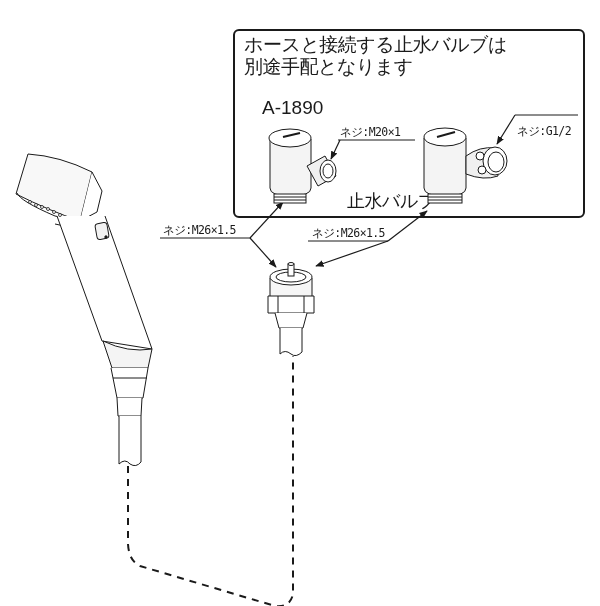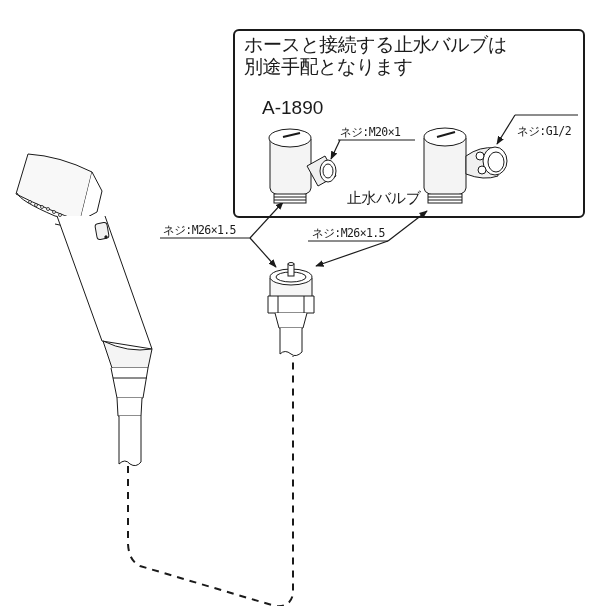--- a/index.html
+++ b/index.html
@@ -6,21 +6,21 @@
   body { width:600px; height:606px; position:relative; overflow:hidden;
          font-family:"DejaVu Sans", sans-serif; color:#1a1a1a; }
   .canvas { position:absolute; left:0; top:16px; width:600px; height:456px; }
   .note-box { position:absolute; left:233px; top:13px; width:352px; height:189px;
               border:2px solid #1a1a1a; border-radius:6px; box-sizing:border-box; }
   .note-text { position:absolute; left:244px; top:17px; font-size:19px; line-height:22px;
                letter-spacing:-0.5px; white-space:pre; }
   .model { position:absolute; font-family:"Liberation Sans", sans-serif; font-size:19px; }
   .thread { position:absolute; font-family:"DejaVu Sans Mono", monospace; font-size:11.5px;
             letter-spacing:-0.6px; white-space:nowrap; }
-  .caption { position:absolute; font-size:15px; letter-spacing:-0.5px; }
+  .caption { position:absolute; font-size:18px; letter-spacing:-0.5px; }
   svg { position:absolute; left:0; top:0; }
 </style>
 </head>
 <body>
 
 <div class="canvas">
 
   <div class="note-box"></div>
   <div class="note-text"><span>ホースと接続する止水バルブは</span>
 <span>別途手配となります</span></div>

